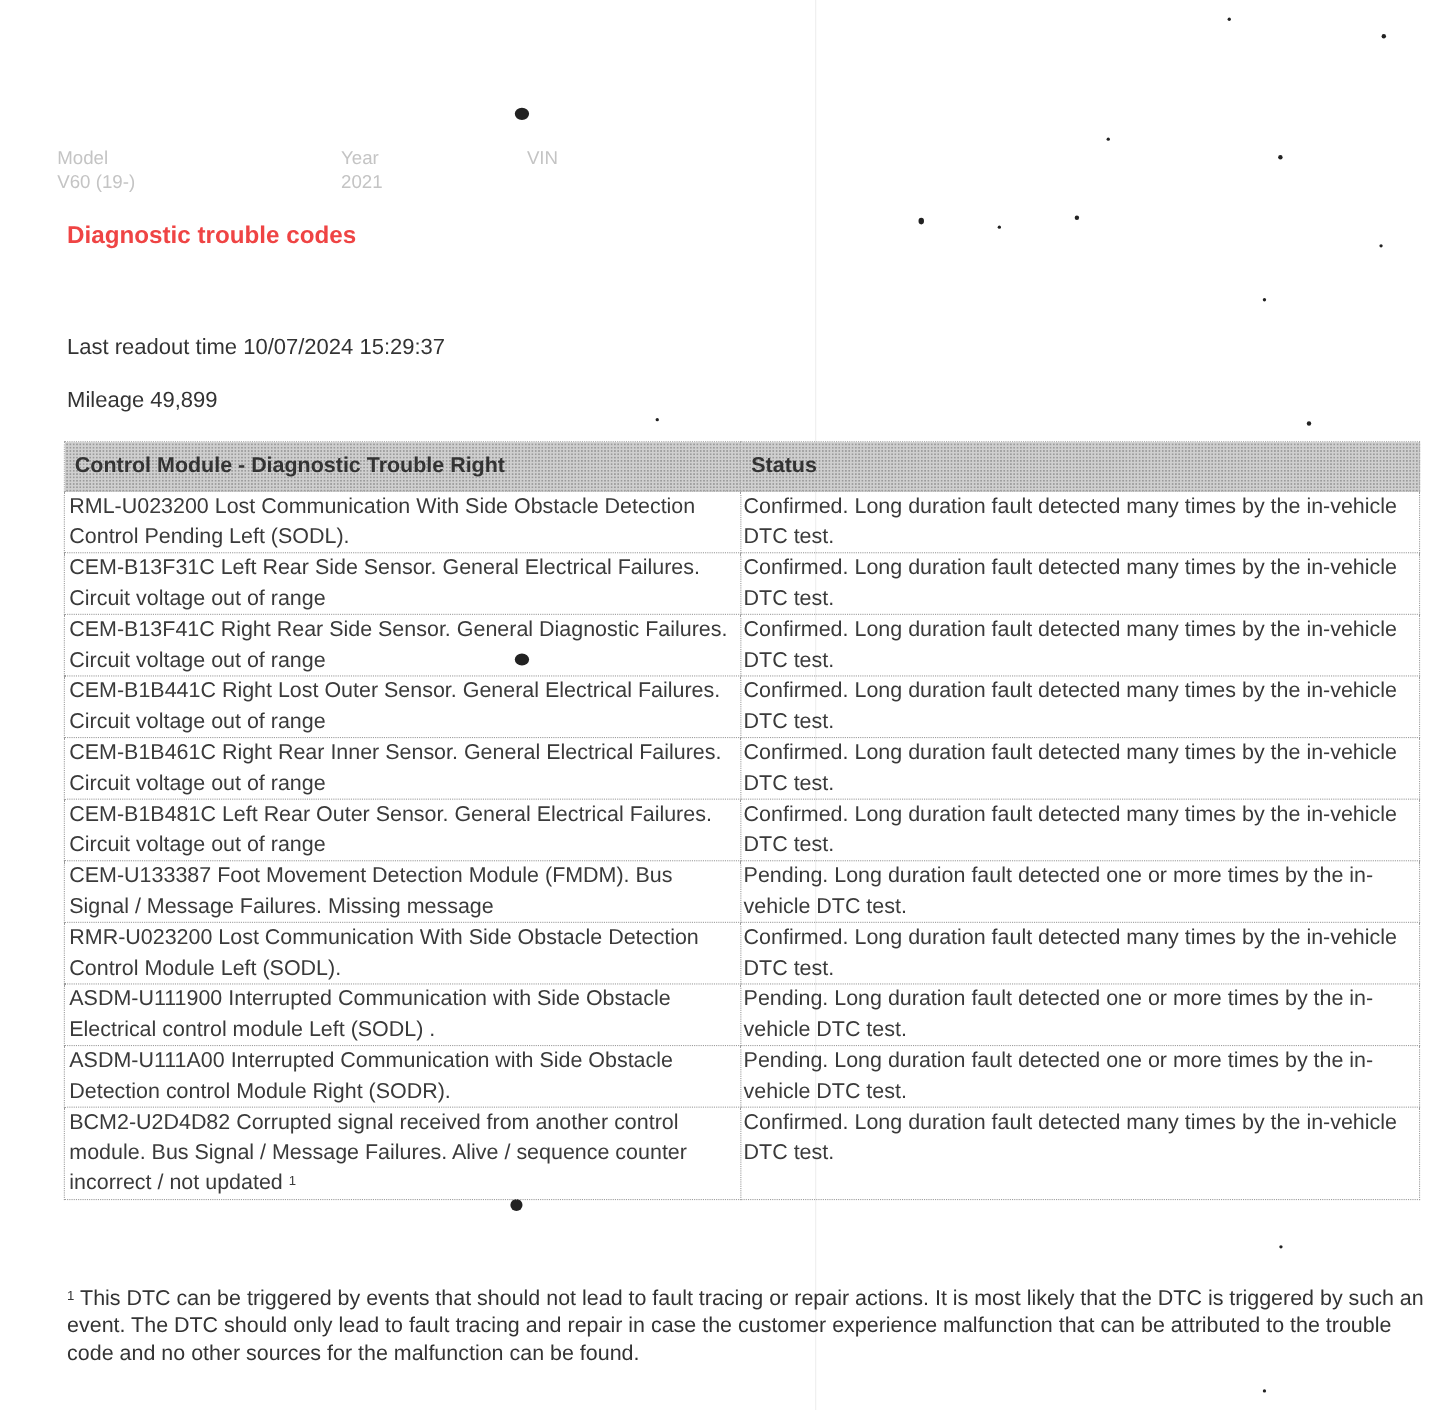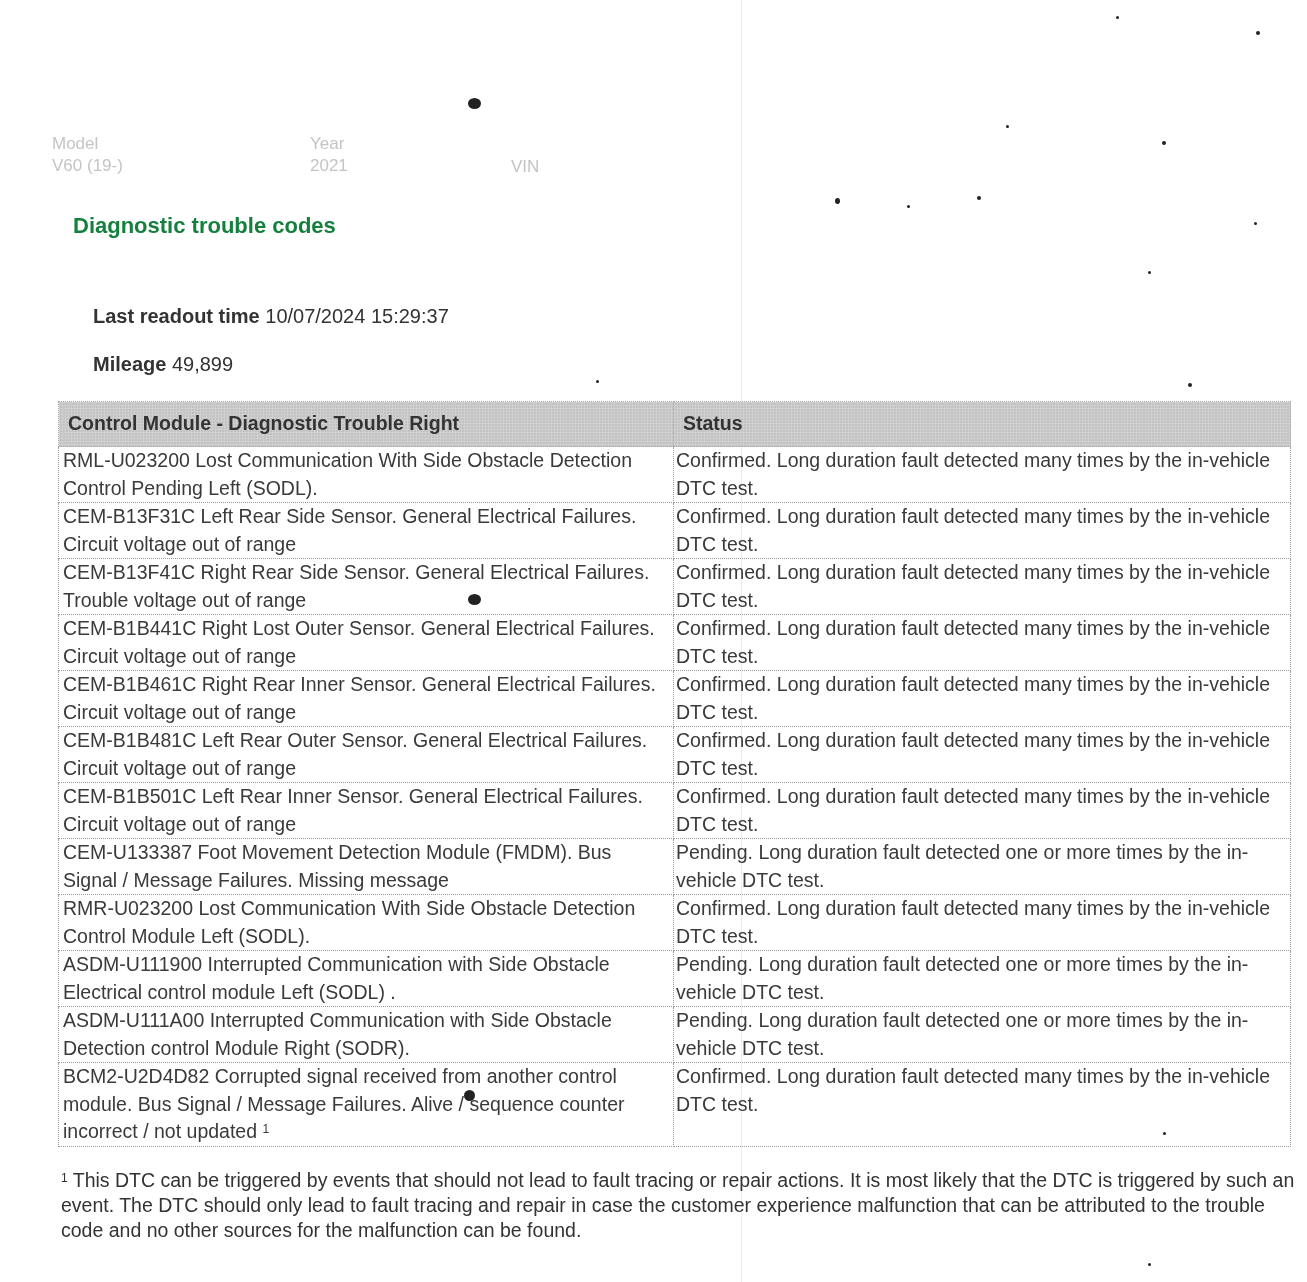--- a/index.html
+++ b/index.html
@@ -9,26 +9,26 @@
     font-family: "Liberation Sans", sans-serif;
     color: #333333;
   }
   .speck { position: absolute; background: #222; border-radius: 50%; }
   .faint-line { position: absolute; background: #bbb; width: 1px; }
 
   .vehicle-info { position: absolute; top: 133px; left: 52px; font-size: 17px; color: #c4c4c4; line-height: 22px; }
   .vi-col { position: absolute; top: 0; white-space: nowrap; }
   .vi-col.model { left: 0; }
   .vi-col.year { left: 258px; }
-  .vi-col.vin { left: 459px; margin-top: 23px; }
+  .vi-col.vin { left: 427px; }
 
-  .page-title { position: absolute; top: 201px; left: 61px; font-size: 22px; font-weight: bold; color: #15803d; margin: 12px; }
+  .page-title { position: absolute; top: 201px; left: 61px; font-size: 22px; font-weight: bold; color: #ef4444; margin: 0; }
 
   .meta-line { position: absolute; left: 61px; font-size: 20px; color: #333; white-space: nowrap; }
-  .meta-line .lbl { font-weight: bold; margin-left: 32px; }
+  .meta-line .lbl { font-weight: normal; }
   .readout { top: 305px; }
   .mileage { top: 353px; }
 
   table.dtc {
     position: absolute; top: 401px; left: 58px; width: 1232px;
     border-collapse: collapse; table-layout: fixed;
     font-size: 19.5px; line-height: 27.5px;
   }
   table.dtc col.c1 { width: 615px; }
   table.dtc col.c2 { width: 617px; }
@@ -120,37 +120,33 @@
   <tbody id="dtc-body">
       <tr>
         <td class="code"><span>RML-U023200 Lost Communication With Side Obstacle Detection Control Pending Left (SODL).</span></td>
         <td class="status">Confirmed. Long duration fault detected many times by the in-vehicle DTC test.</td>
       </tr>
       <tr>
         <td class="code"><span>CEM-B13F31C Left Rear Side Sensor. General Electrical Failures. Circuit voltage out of range</span></td>
         <td class="status">Confirmed. Long duration fault detected many times by the in-vehicle DTC test.</td>
       </tr>
       <tr>
-        <td class="code"><span>CEM-B13F41C Right Rear Side Sensor. General Electrical Failures. Trouble voltage out of range</span></td>
+        <td class="code"><span>CEM-B13F41C Right Rear Side Sensor. General Diagnostic Failures. Circuit voltage out of range</span></td>
         <td class="status">Confirmed. Long duration fault detected many times by the in-vehicle DTC test.</td>
       </tr>
       <tr>
         <td class="code"><span>CEM-B1B441C Right Lost Outer Sensor. General Electrical Failures. Circuit voltage out of range</span></td>
         <td class="status">Confirmed. Long duration fault detected many times by the in-vehicle DTC test.</td>
       </tr>
       <tr>
         <td class="code"><span>CEM-B1B461C Right Rear Inner Sensor. General Electrical Failures. Circuit voltage out of range</span></td>
         <td class="status">Confirmed. Long duration fault detected many times by the in-vehicle DTC test.</td>
       </tr>
       <tr>
         <td class="code"><span>CEM-B1B481C Left Rear Outer Sensor. General Electrical Failures. Circuit voltage out of range</span></td>
-        <td class="status">Confirmed. Long duration fault detected many times by the in-vehicle DTC test.</td>
-      </tr>
-      <tr>
-        <td class="code"><span>CEM-B1B501C Left Rear Inner Sensor. General Electrical Failures. Circuit voltage out of range</span></td>
         <td class="status">Confirmed. Long duration fault detected many times by the in-vehicle DTC test.</td>
       </tr>
       <tr>
         <td class="code"><span>CEM-U133387 Foot Movement Detection Module (FMDM). Bus Signal / Message Failures. Missing message</span></td>
         <td class="status">Pending. Long duration fault detected one or more times by the in-vehicle DTC test.</td>
       </tr>
       <tr>
         <td class="code"><span>RMR-U023200 Lost Communication With Side Obstacle Detection Control Module Left (SODL).</span></td>
         <td class="status">Confirmed. Long duration fault detected many times by the in-vehicle DTC test.</td>
       </tr>

